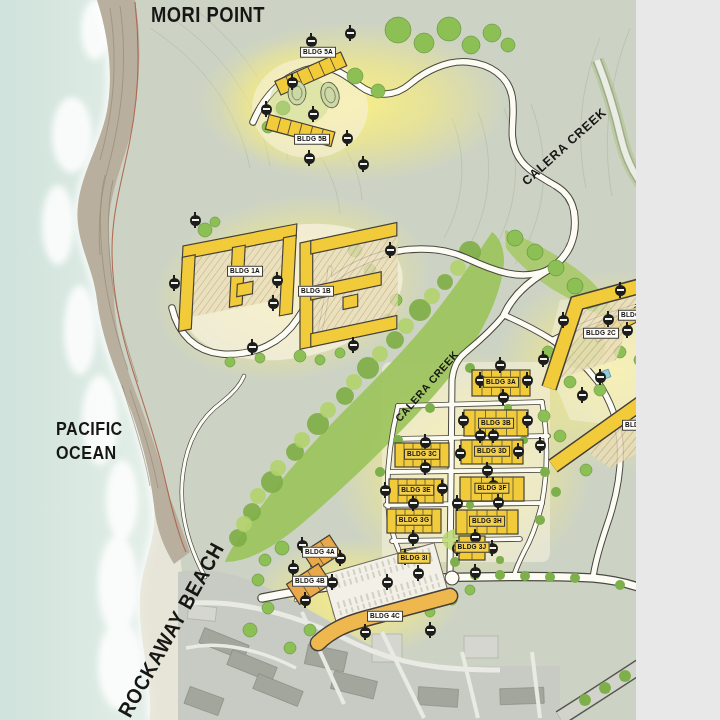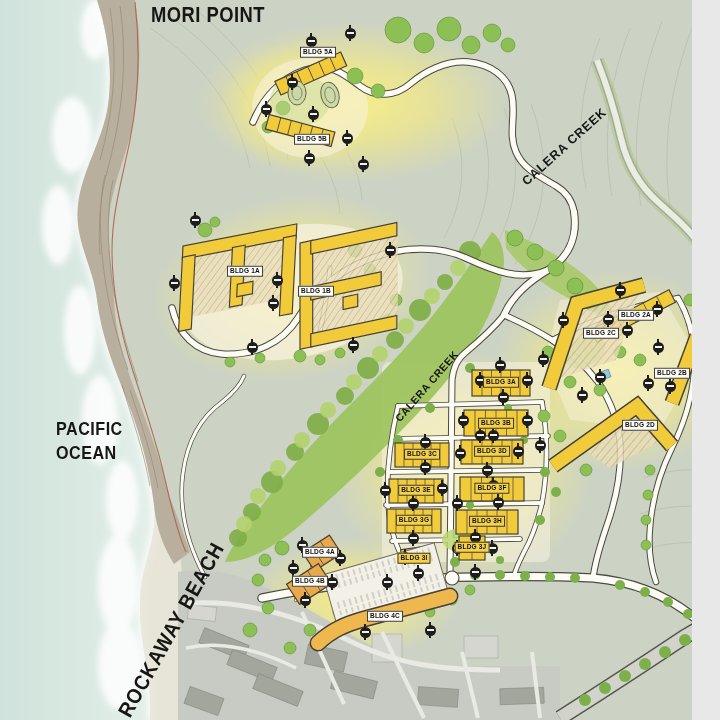--- a/index.html
+++ b/index.html
@@ -1,17 +1,17 @@
 <!DOCTYPE html>
 <html><head>
 <meta charset="utf-8">
 <style>
   html,body{margin:0;padding:0;background:#e8e8e8}
   #stage{
-    position:relative;width:692px;height:720px;overflow:hidden;
+    position:relative;width:636px;height:720px;overflow:hidden;
     background:#ccd3c4;font-family:"Liberation Sans",sans-serif;
   }
   #terrain{position:absolute;left:0;top:0}
   .maplabel{
     position:absolute;font-weight:700;color:#161614;white-space:nowrap;
     font-family:"Liberation Sans",sans-serif;
   }
   #lbl-mori{left:151px;top:3px;font-size:20px;letter-spacing:.5px;transform:scale(.92,1.08);transform-origin:0 0}
   #lbl-pacific{left:56px;top:417px;font-size:17px;line-height:23px;letter-spacing:.5px;transform:scale(.95,1.06);transform-origin:0 0}
   #lbl-rockaway{left:124px;top:704px;font-size:20px;letter-spacing:1px;transform:rotate(-61deg) scale(.95,1.05);transform-origin:0 50%}

